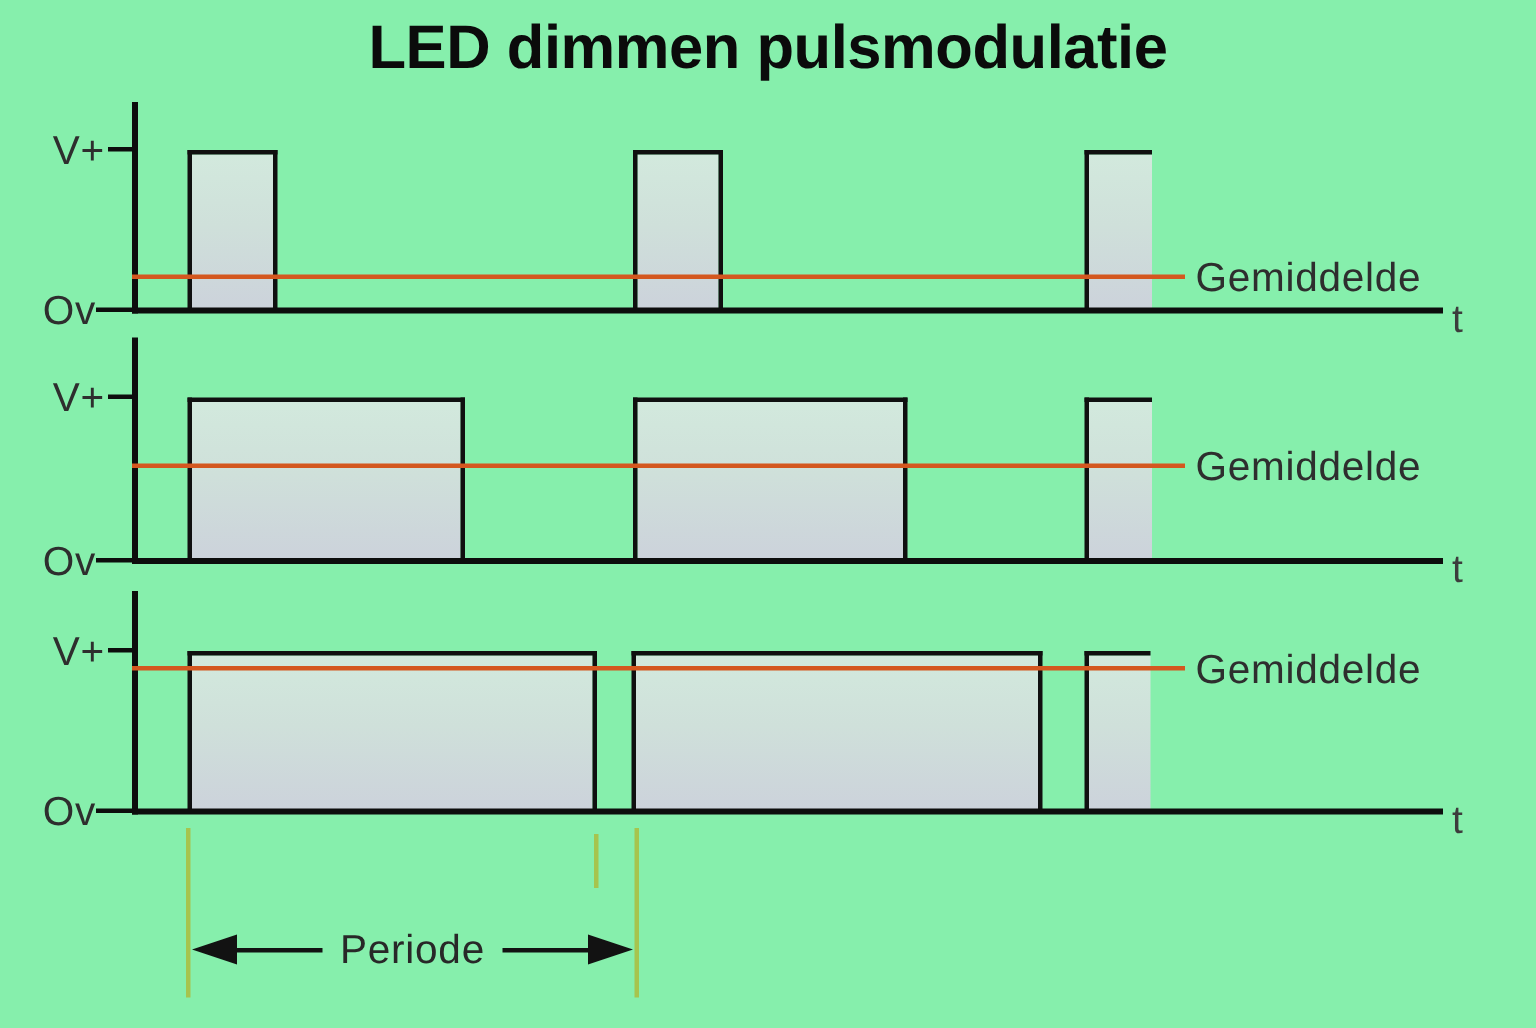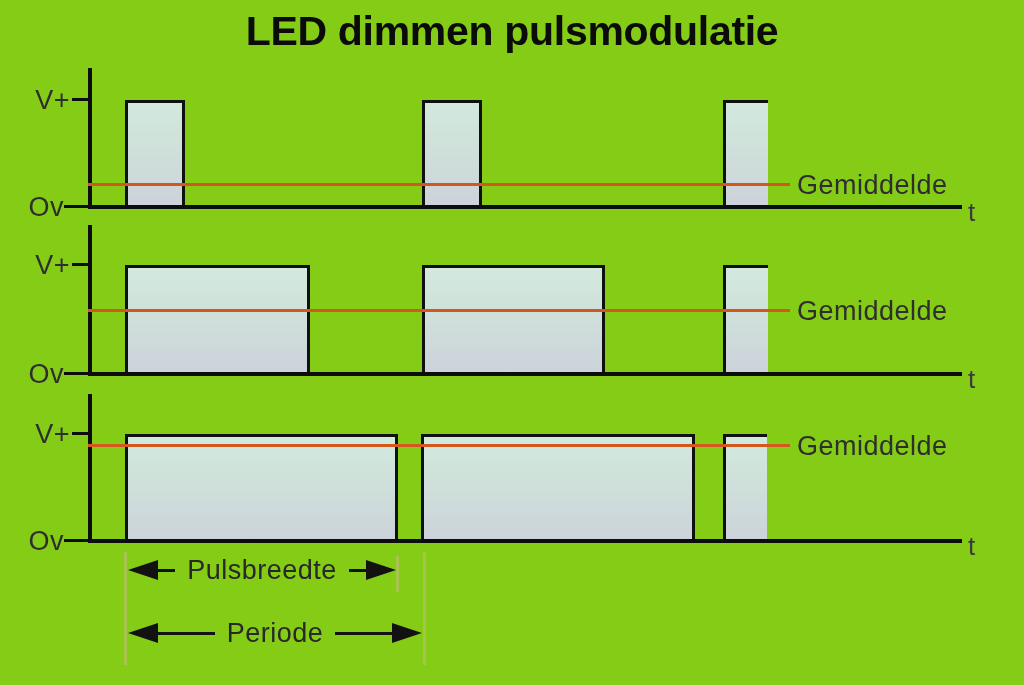--- a/index.html
+++ b/index.html
@@ -1,17 +1,17 @@
 <!DOCTYPE html>
 <html><head>
 <meta charset="utf-8">
 <style>
   html,body{margin:0;padding:0;background:#fff;}
   #canvas{
-    position:relative;width:1024px;height:685px;background:#84cc16;overflow:hidden;
+    position:relative;width:1024px;height:685px;background:#86efac;overflow:hidden;
     font-family:"Liberation Sans","DejaVu Sans",sans-serif;
   }
   .page-title{
     position:absolute;top:8px;left:0;right:0;text-align:center;
     font-size:41px;font-weight:800;color:#0b0b0b;letter-spacing:-0.3px;
   }
   .axis-line{position:absolute;background:#0d0d0d;z-index:2;}
   .tick{position:absolute;background:#0d0d0d;z-index:2;}
   .pulse{
     position:absolute;box-sizing:border-box;z-index:1;
@@ -36,27 +36,20 @@
     flex:0 0 auto;padding:0 12px;font-size:27px;color:#282828;
     letter-spacing:0.5px;white-space:nowrap;
   }
 </style>
 </head>
 <body>
 
 <div id="canvas">
   <div class="page-title">LED dimmen pulsmodulatie</div>
 
-  <div class="arrow-row" id="pulse-width-row" style="left: 128px; top: 556px; width: 268px;">
-    <span class="ah left"></span>
-    <span class="shaft"></span>
-    <span class="arrow-label">Pulsbreedte</span>
-    <span class="shaft"></span>
-    <span class="ah right"></span>
-  </div>
 
   <div class="arrow-row" id="period-row" style="left: 128px; top: 619px; width: 294px; text-align: right;">
     <span class="ah left"></span>
     <span class="shaft"></span>
     <span class="arrow-label">Periode</span>
     <span class="shaft"></span>
     <span class="ah right"></span>
   </div>
 <div class="axis-line" style="left: 88px; top: 68px; width: 4px; height: 141px;"></div>
     <div class="axis-line" style="left: 88px; top: 205px; width: 874px; height: 4px;"></div>

